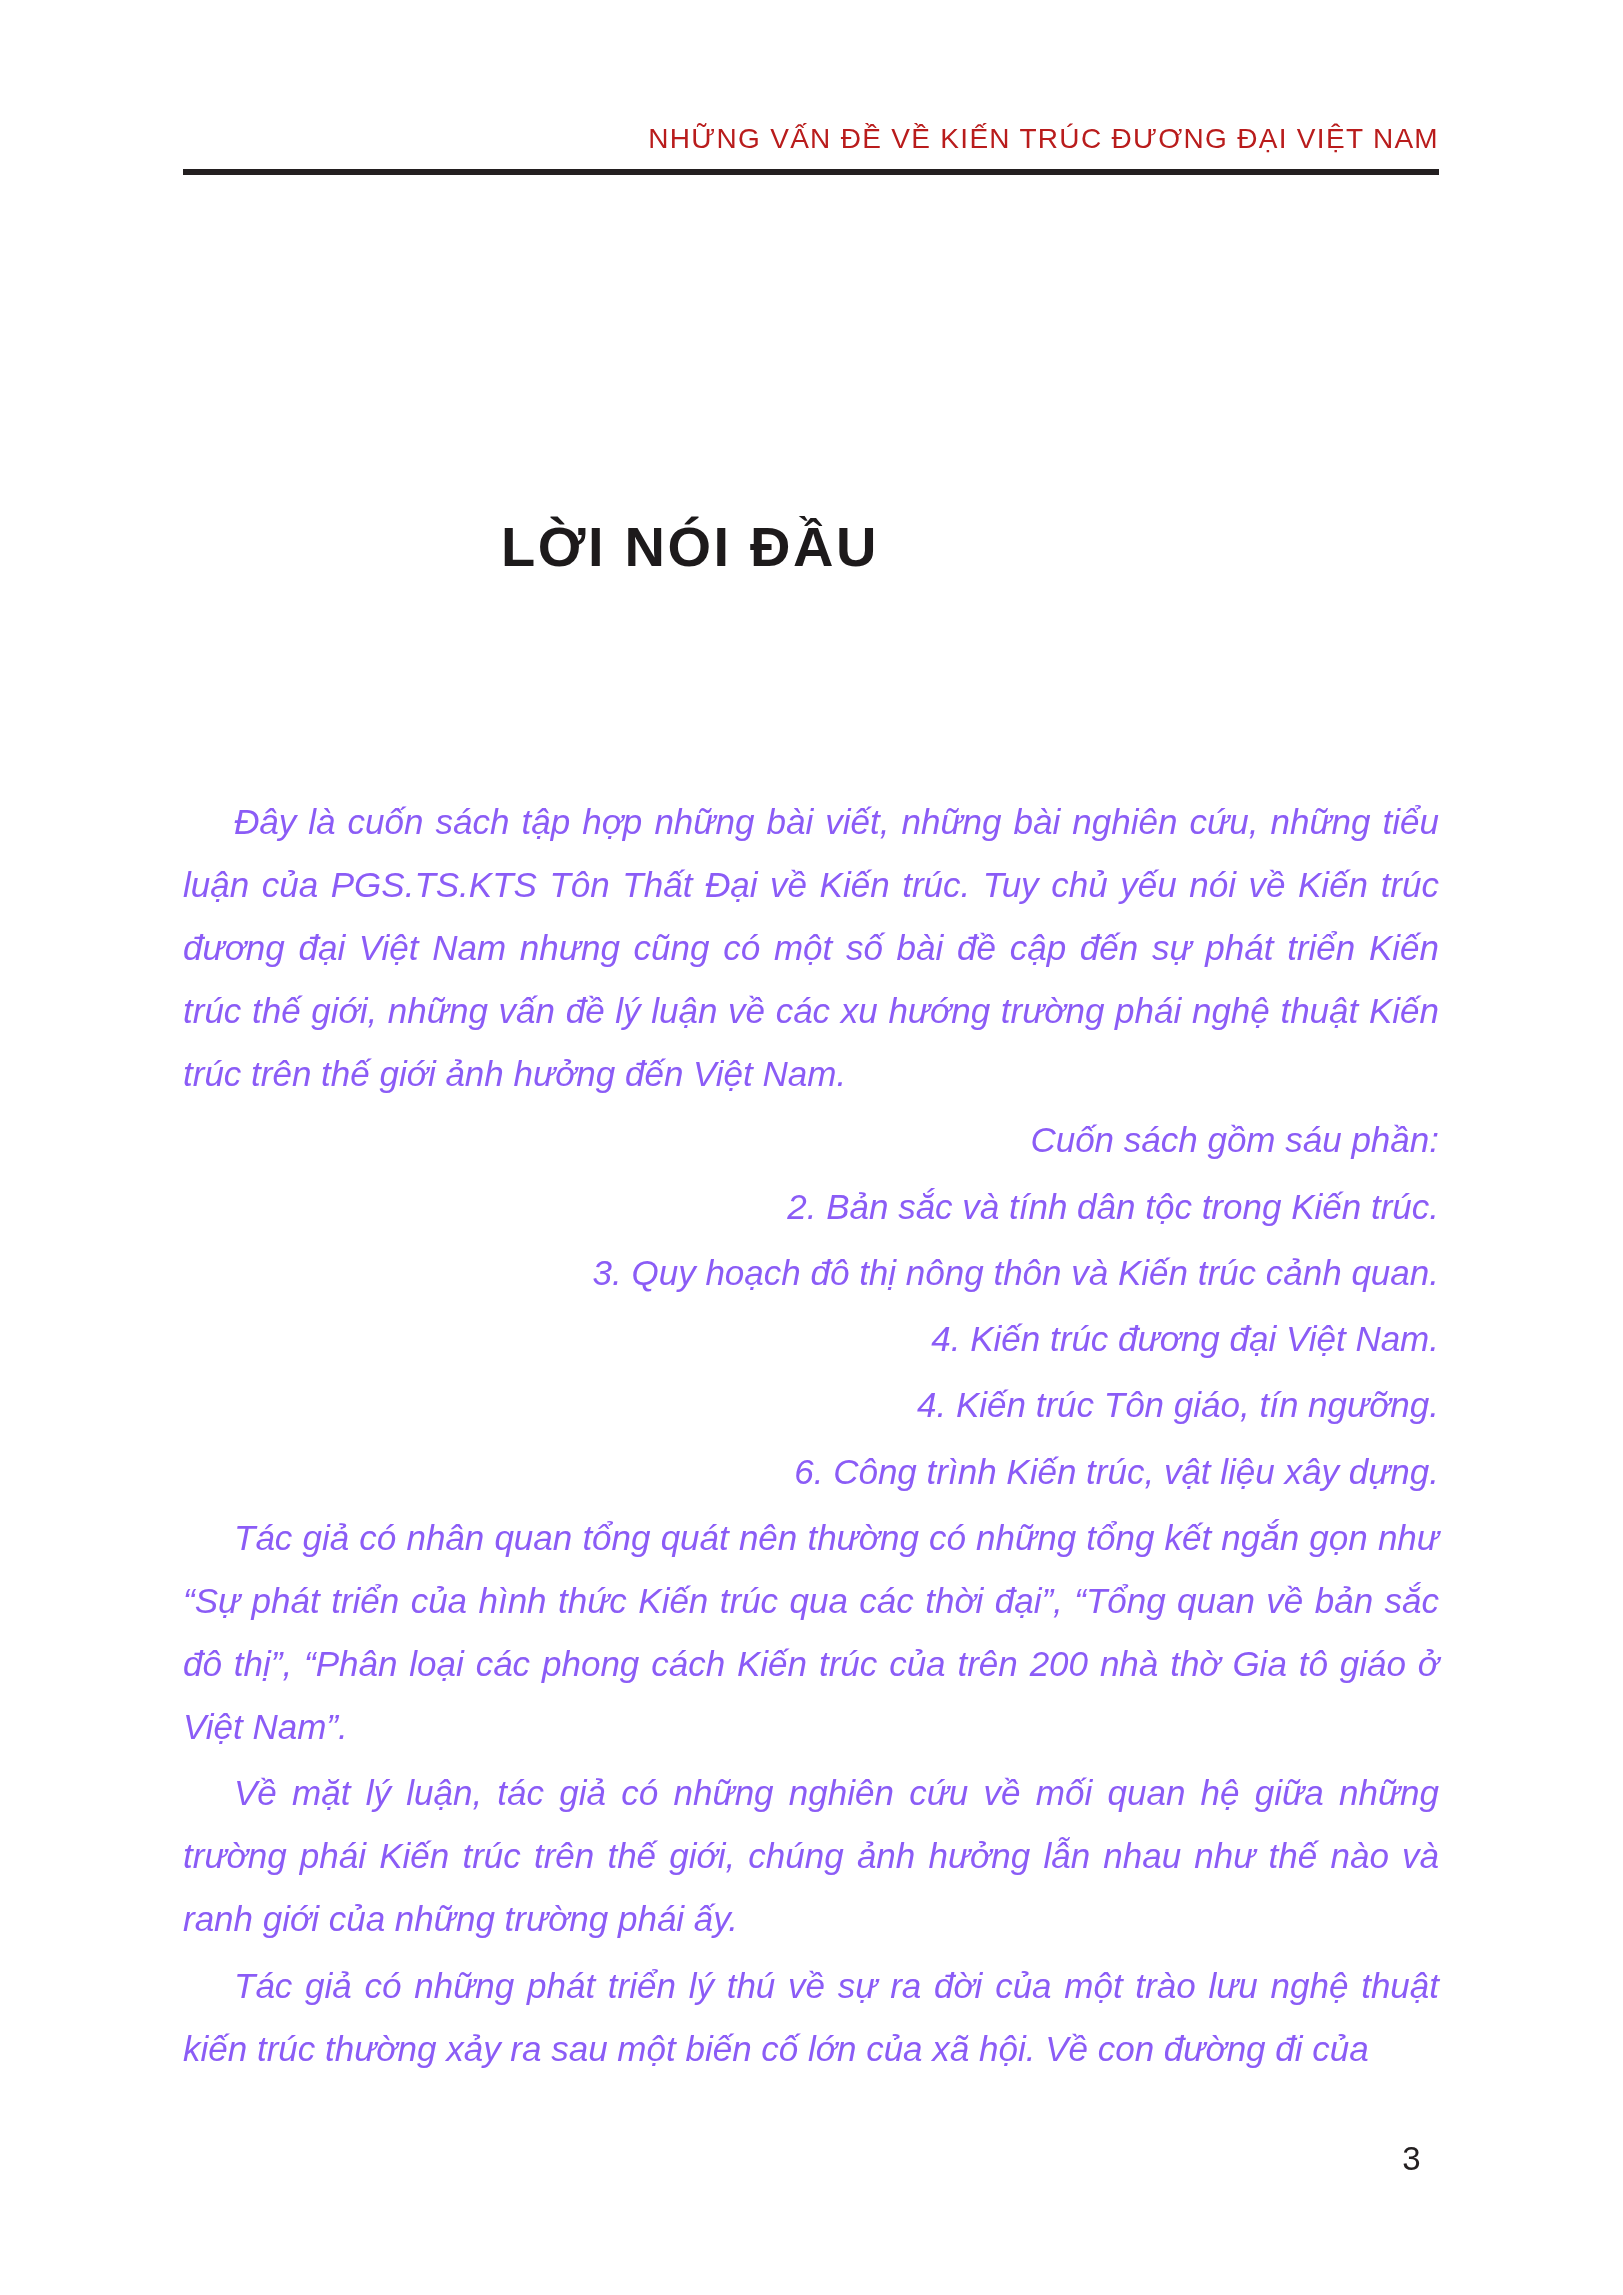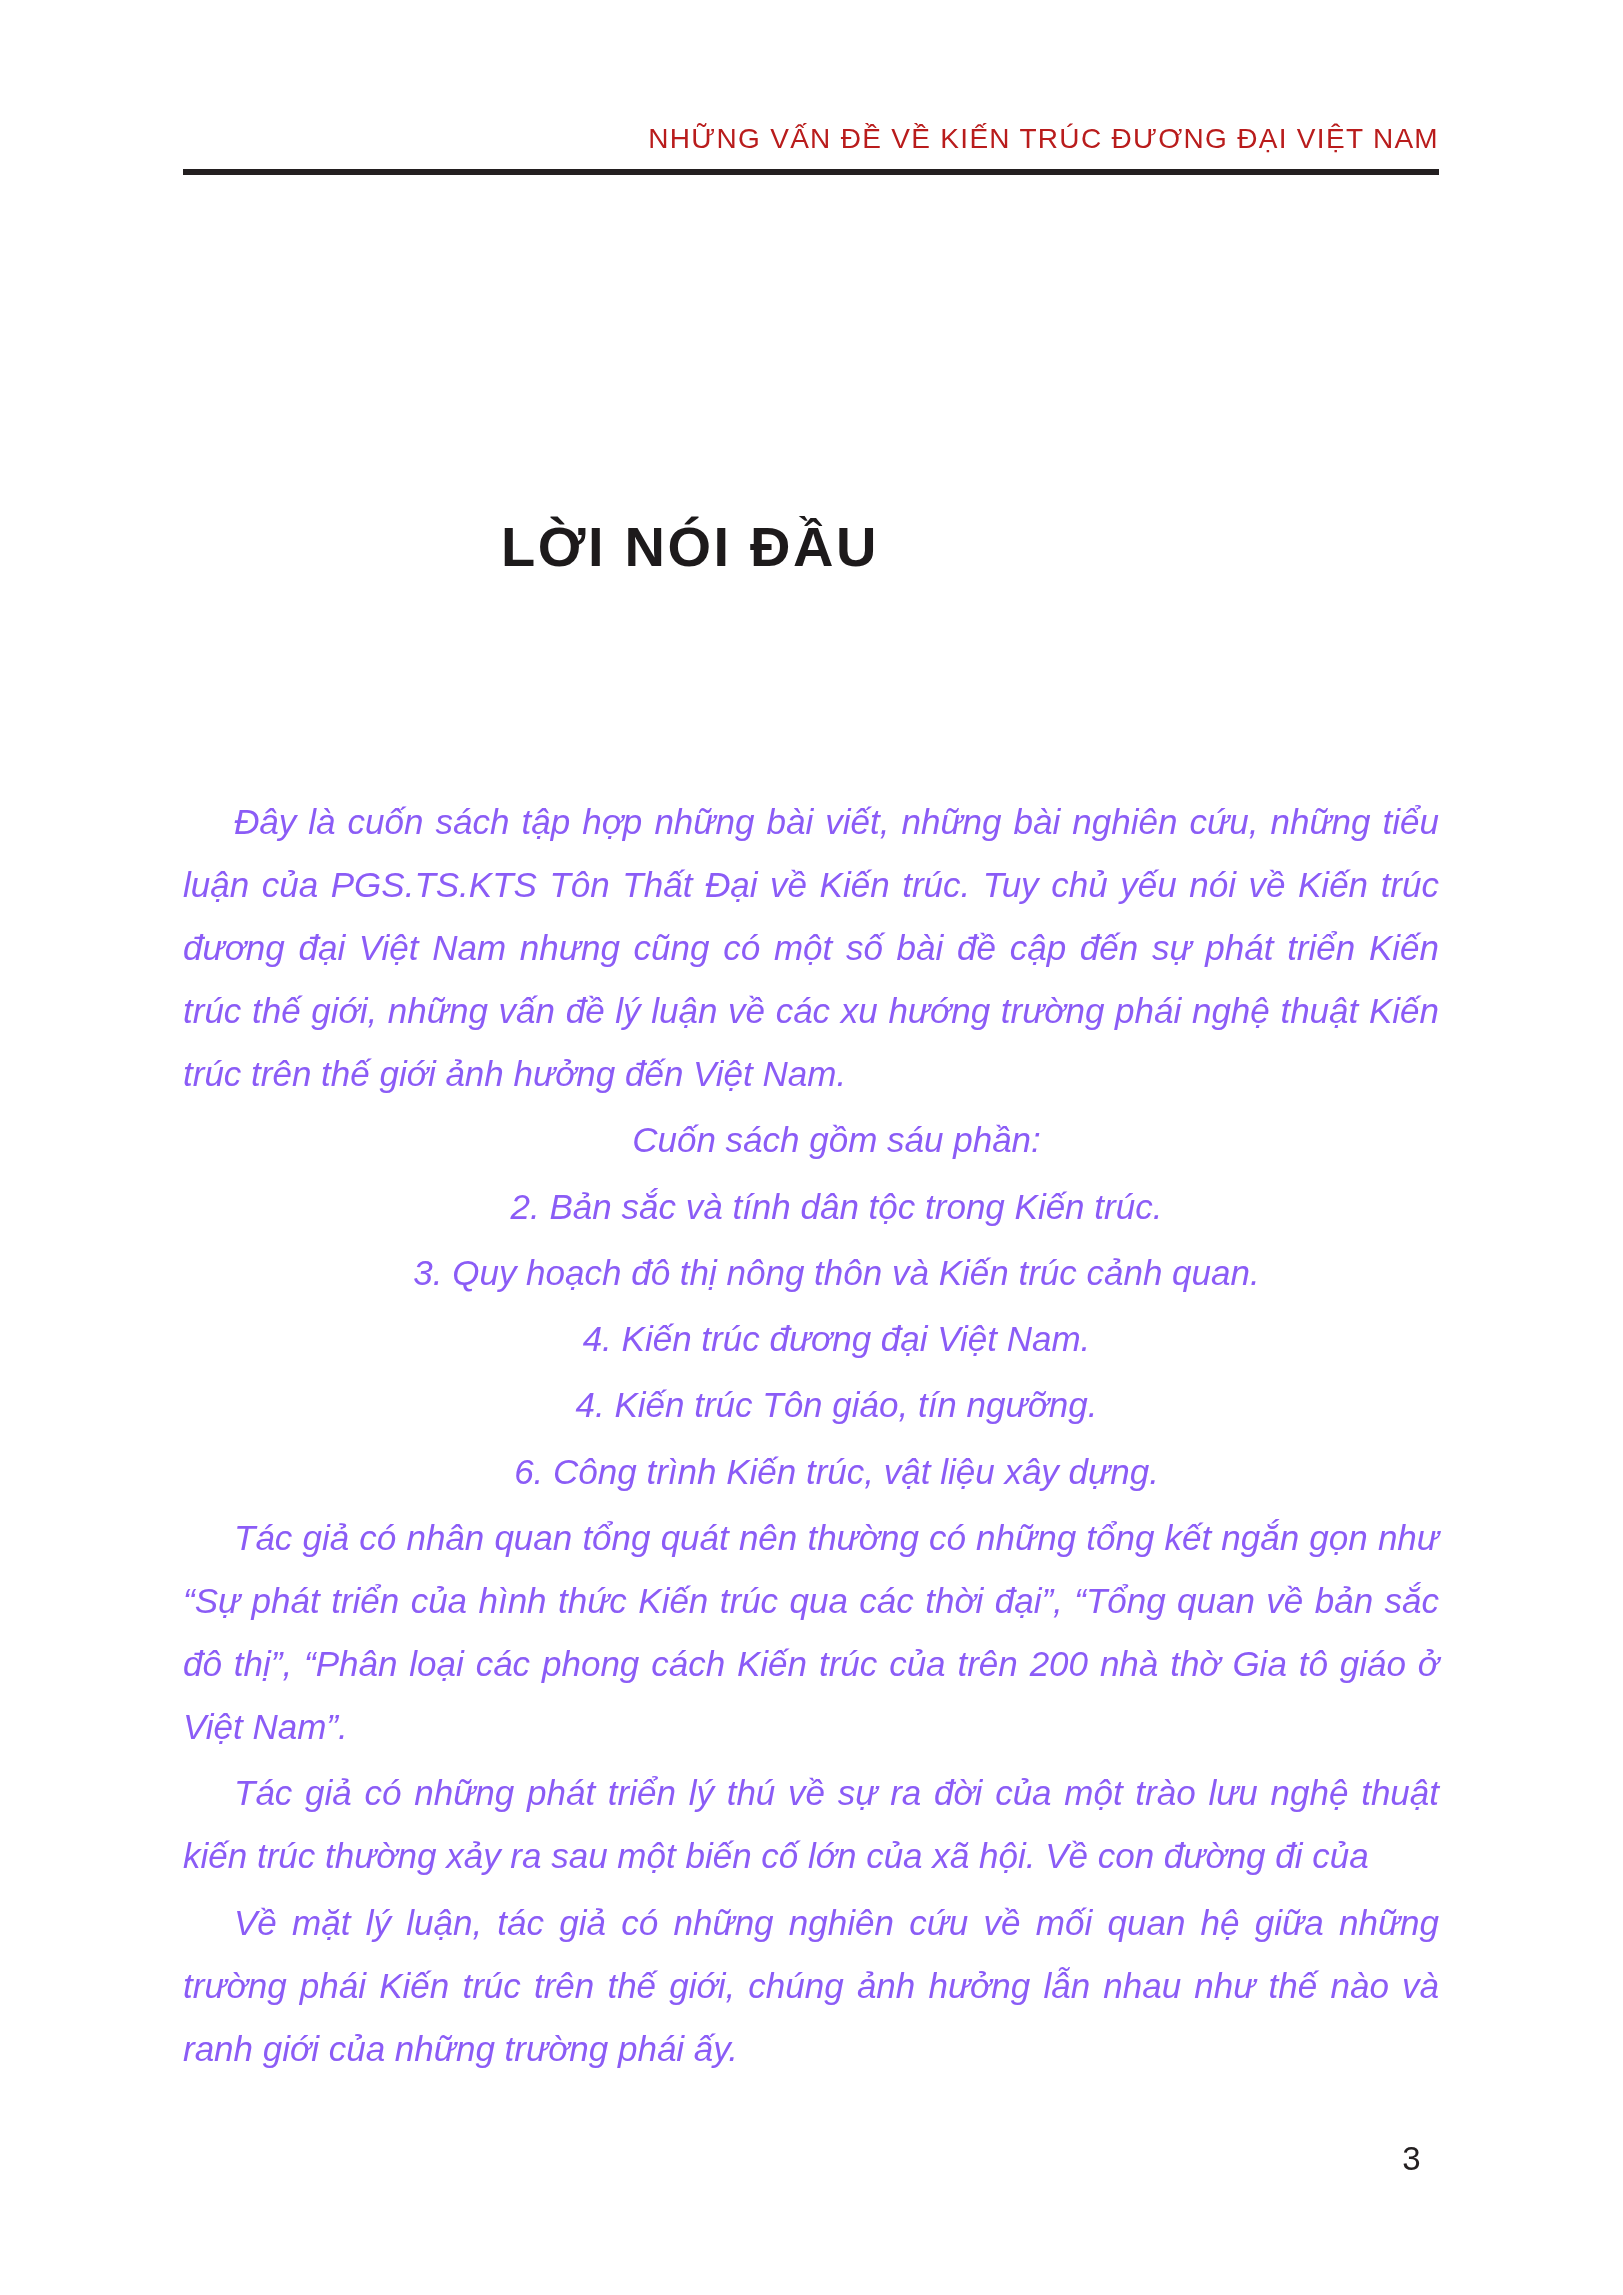--- a/index.html
+++ b/index.html
@@ -52,21 +52,21 @@
     font-size: 35px;
     line-height: 63px;
     text-align: justify;
     color: #8b5cf6;
   }
   .body-text p {
     margin: 0 0 3.3px 0;
     text-indent: 51px;
   }
   .body-text p.list-line {
-    text-align: center;
+    text-align: right;
   }
   .page-number {
     position: absolute;
     top: 2140px;
     left: 183px;
     width: 1256px;
     text-align: right;
     padding-right: 18.3px;
     box-sizing: border-box;
     font-size: 33px;
@@ -89,19 +89,19 @@
   <p class="list-line">Cuốn sách gồm sáu phần:</p>
 
   <p class="list-line">2. Bản sắc và tính dân tộc trong Kiến trúc.</p>
   <p class="list-line">3. Quy hoạch đô thị nông thôn và Kiến trúc cảnh quan.</p>
   <p class="list-line">4. Kiến trúc đương đại Việt Nam.</p>
   <p class="list-line">4. Kiến trúc Tôn giáo, tín ngưỡng.</p>
   <p class="list-line">6. Công trình Kiến trúc, vật liệu xây dựng.</p>
 
   <p>Tác giả có nhân quan tổng quát nên thường có những tổng kết ngắn gọn như “Sự phát triển của hình thức Kiến trúc qua các thời đại”, “Tổng quan về bản sắc đô thị”, “Phân loại các phong cách Kiến trúc của trên 200 nhà thờ Gia tô giáo ở Việt Nam”.</p>
 
+  <p>Về mặt lý luận, tác giả có những nghiên cứu về mối quan hệ giữa những trường phái Kiến trúc trên thế giới, chúng ảnh hưởng lẫn nhau như thế nào và ranh giới của những trường phái ấy.</p>
+
   <p>Tác giả có những phát triển lý thú về sự ra đời của một trào lưu nghệ thuật kiến trúc thường xảy ra sau một biến cố lớn của xã hội. Về con đường đi của</p>
-
-  <p>Về mặt lý luận, tác giả có những nghiên cứu về mối quan hệ giữa những trường phái Kiến trúc trên thế giới, chúng ảnh hưởng lẫn nhau như thế nào và ranh giới của những trường phái ấy.</p>
 </div>
 
 <div class="page-number">3</div>
 
 
 </body></html>

